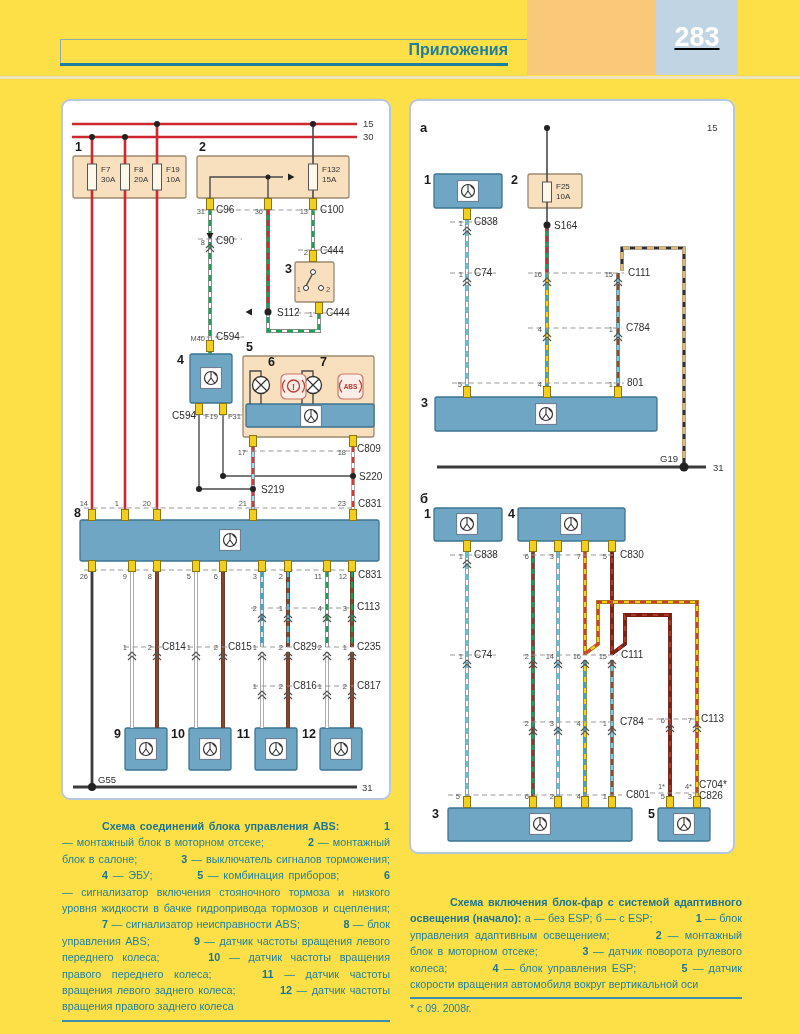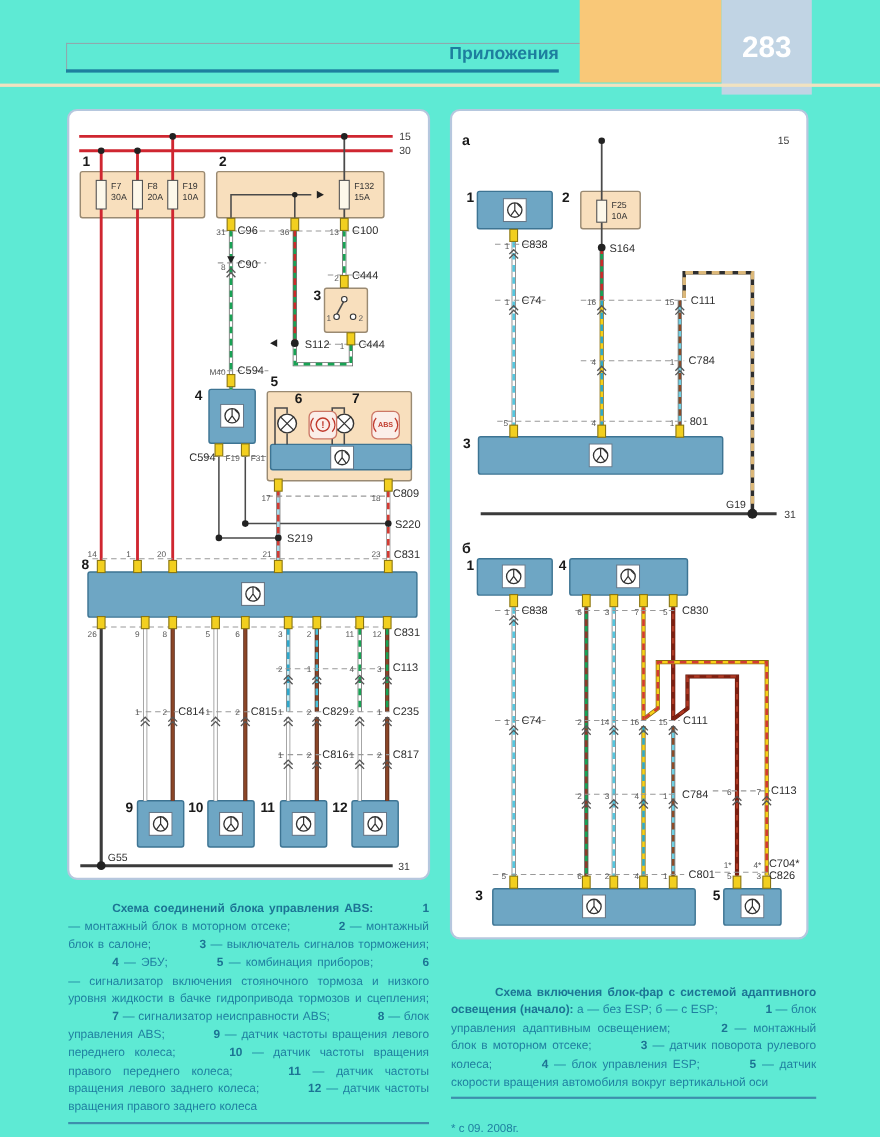--- a/index.html
+++ b/index.html
@@ -1,24 +1,24 @@
 <!DOCTYPE html>
 <html><head>
 <meta charset="utf-8">
 <style>
   html,body{margin:0;padding:0;}
   body{font-family:"Liberation Sans", sans-serif;}
-  .page{position:relative;width:800px;height:1034px;background:#5eead4;overflow:hidden;}
+  .page{position:relative;width:800px;height:1034px;background:#fde047;overflow:hidden;}
   
   .hdr-topline{position:absolute;left:60px;top:39px;width:585px;height:1px;background:#8fa9ad;}
   .hdr-leftline{position:absolute;left:60px;top:39px;width:1px;height:27px;background:#8fa9ad;}
   .hdr-title{position:absolute;left:60px;top:41px;width:448px;text-align:right;font-size:16px;font-weight:bold;color:#1d7e9e;}
   .hdr-underline{position:absolute;left:60px;top:63px;width:448px;height:3px;background:#1d7f9e;}
   .hdr-orange{position:absolute;left:527px;top:0;width:129px;height:75px;background:#f9c878;}
-  .hdr-blue{position:absolute;left:656px;top:0;width:82px;height:86px;background:#c1d4e4;display:flex;align-items:center;justify-content:center;}
+  .hdr-blue{position:absolute;left:656px;top:0;width:82px;height:75px;background:#c1d4e4;display:flex;align-items:center;justify-content:center;text-decoration:underline;}
   .hdr-page{font-size:27px;font-weight:bold;color:#ffffff;}
   .hdr-cream{position:absolute;left:0;top:76px;width:800px;height:3px;background:#f0e2c0;}
   
   svg.diagram{position:absolute;left:0;top:0;}
   svg text{font-family:"Liberation Sans", sans-serif;}
   .t-pin{font-size:7.5px;fill:#555;}
   .t-conn{font-size:10px;fill:#2e2e2e;}
   .t-num{font-size:12.5px;font-weight:bold;fill:#1a1a1a;}
   .t-bus{font-size:9.5px;fill:#3a3a3a;}
   .t-spl{font-size:10px;fill:#2e2e2e;}
@@ -26,21 +26,21 @@
   .t-gnd{font-size:9.5px;fill:#2e2e2e;}
   .t-let{font-size:13px;font-weight:bold;fill:#1a1a1a;}
   .warn-red{stroke:#c0392b;fill:none;}
   .warn-text{fill:#c0392b;font-weight:bold;text-anchor:middle;}
   
   .caption{position:absolute;font-size:10.8px;line-height:1.52;color:#1f7fa0;text-align:justify;}
   .caption b{color:#1c7494;margin-left:40px;}
   .cap-left{left:62px;top:818px;width:328px;}
   .cap-right{left:410px;top:894px;width:332px;}
   .cap-rule{height:2px;background:#3d8fac;margin-top:5px;}
-  .footnote{margin-top:20px;font-size:10.5px;color:#1f7fa0;}
+  .footnote{margin-top:2px;font-size:10.5px;color:#1f7fa0;}
 </style>
 </head>
 <body>
 
 <div class="page">
 
   <div class="hdr-topline"></div>
   <div class="hdr-leftline"></div>
   <div class="hdr-title">Приложения</div>
   <div class="hdr-underline"></div>

